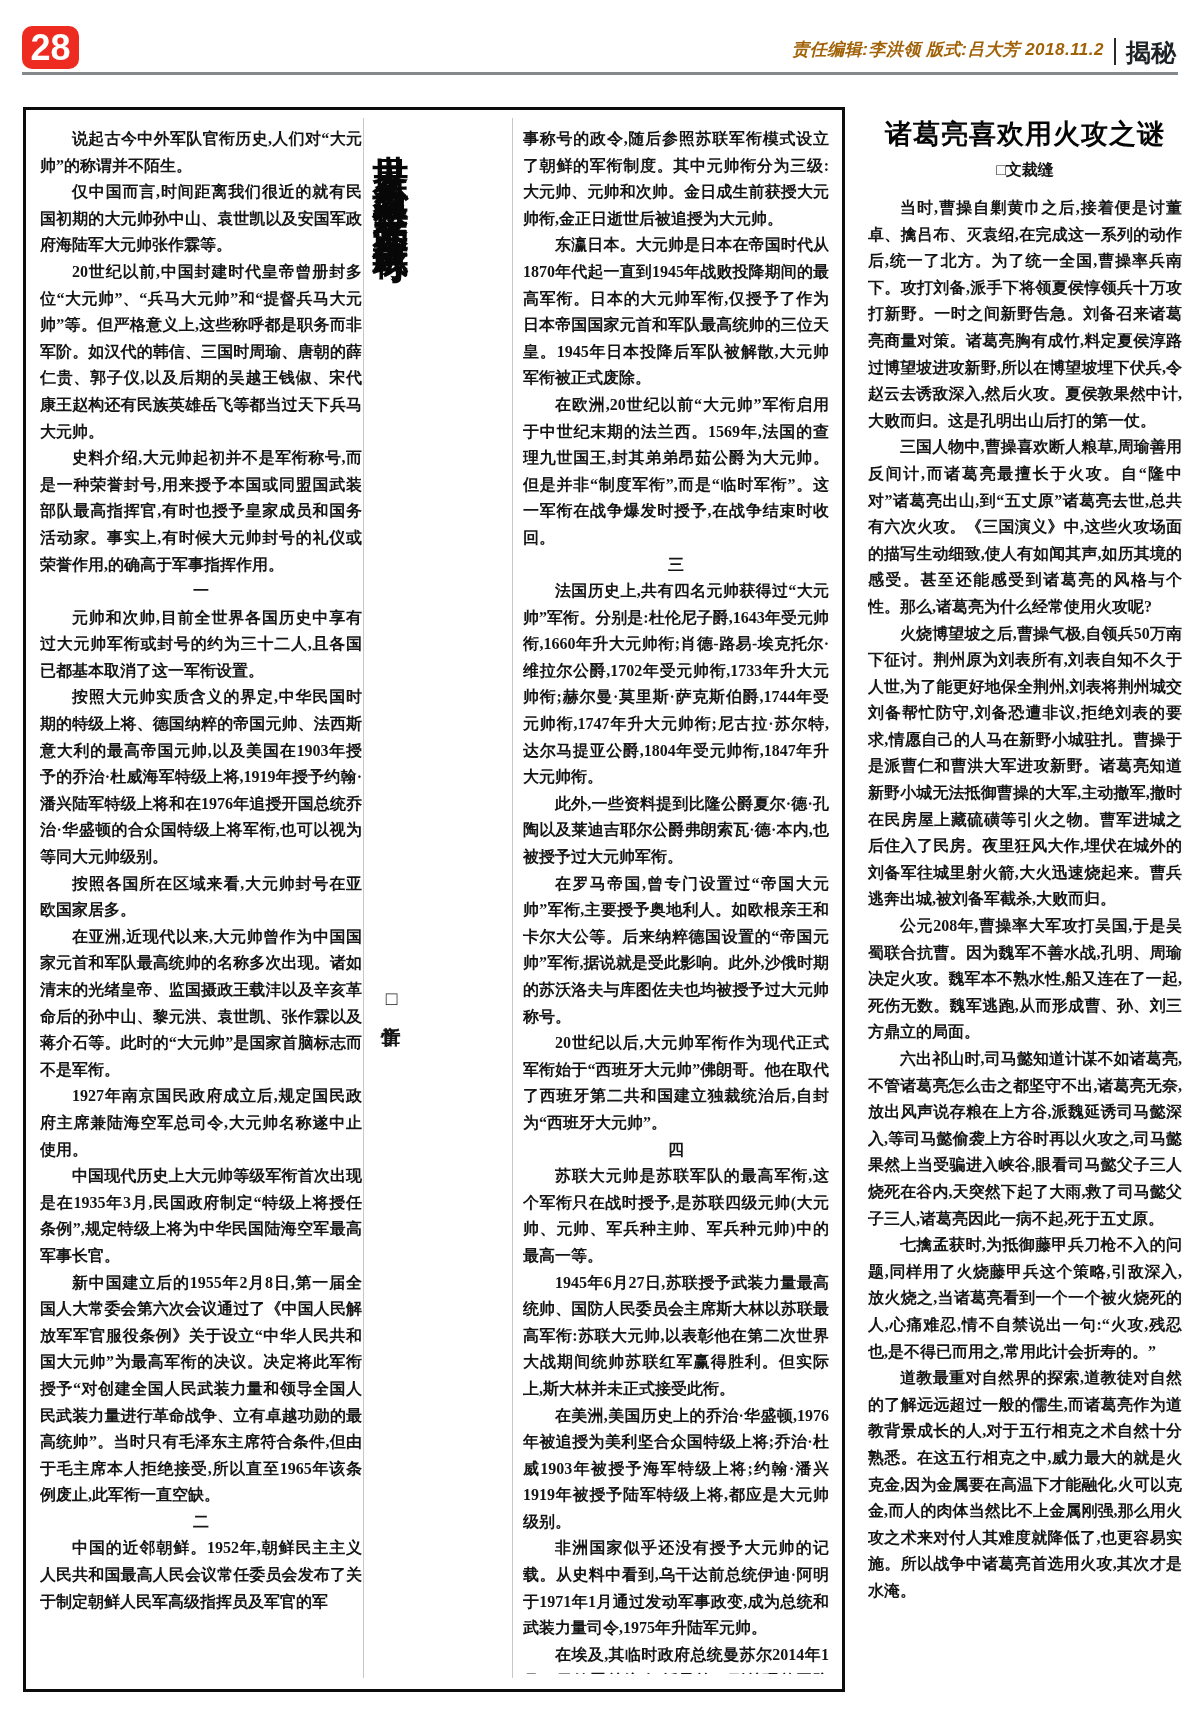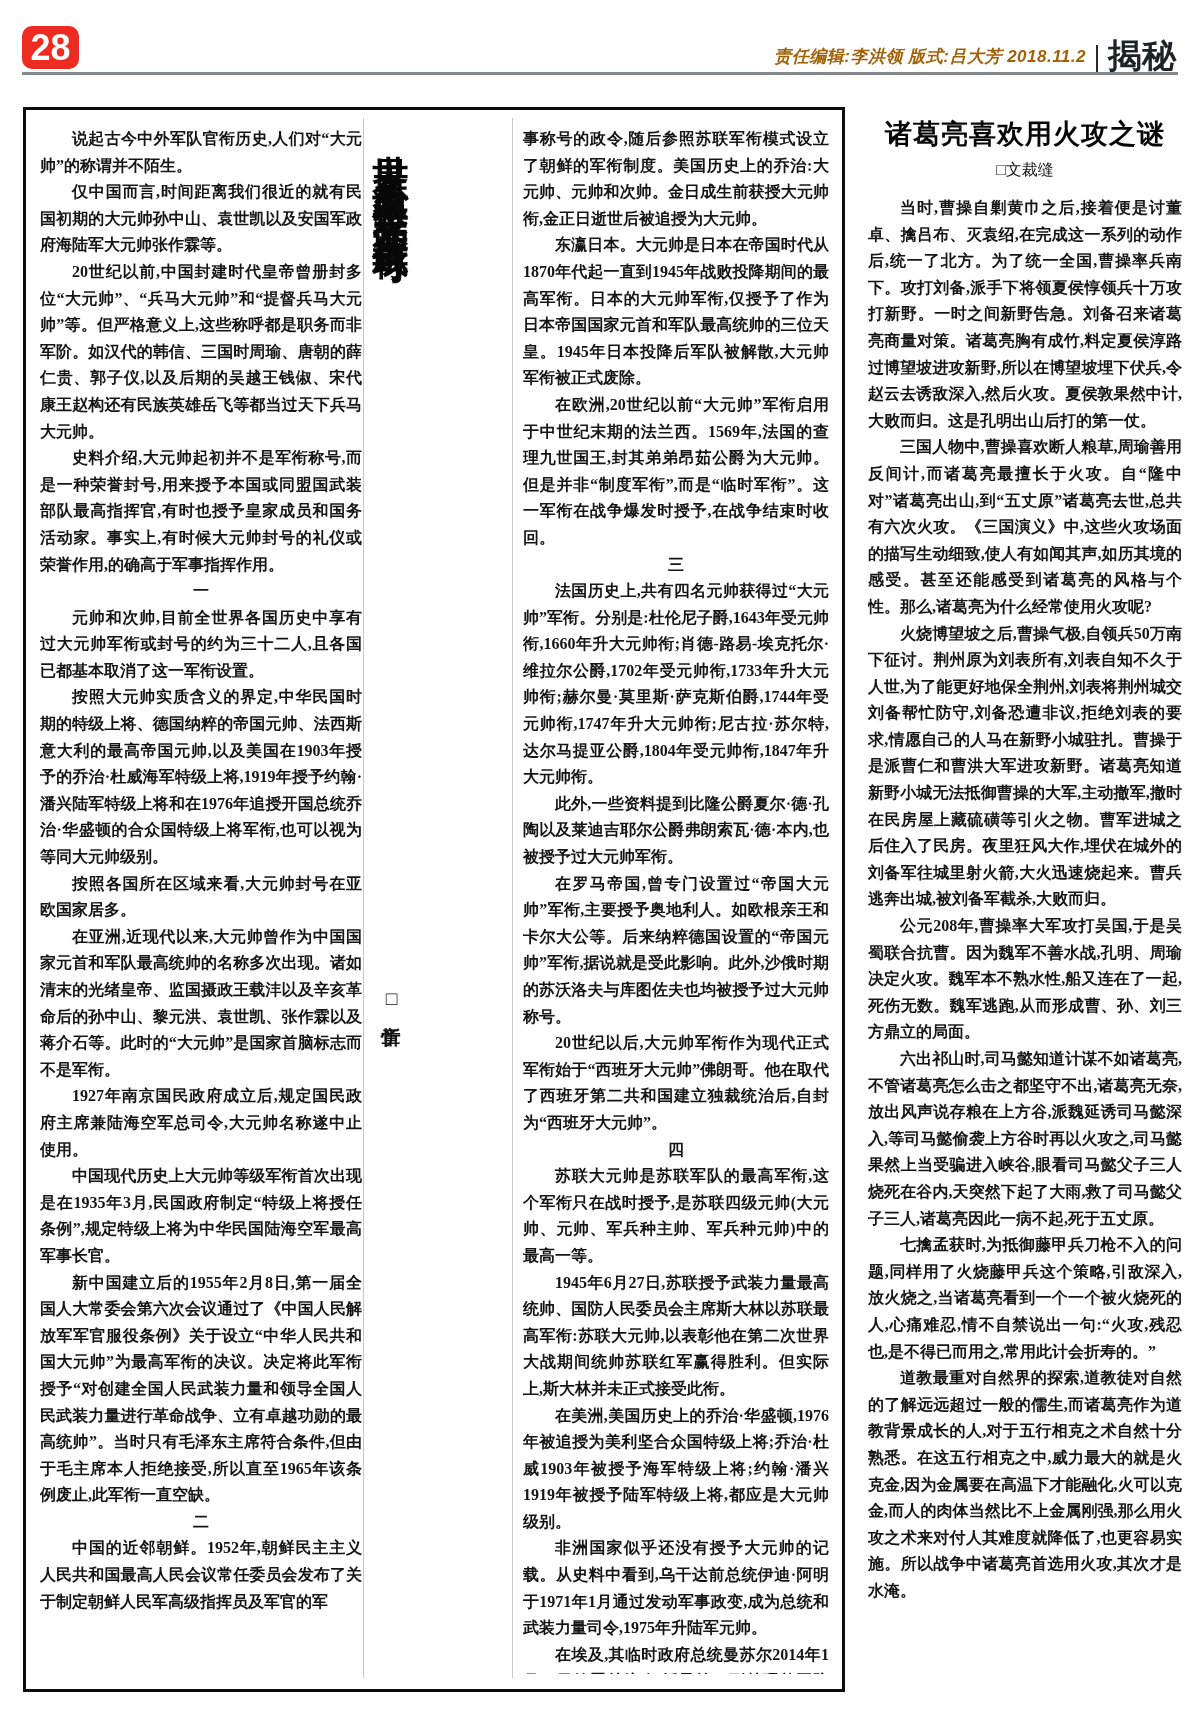--- a/index.html
+++ b/index.html
@@ -19,21 +19,21 @@
     position:absolute;top:38px;right:24px;display:flex;align-items:flex-end;gap:10px;
   }
   .editor-line{
     font-family:Liberation Sans, sans-serif;
     font-style:italic;font-weight:bold;font-size:17px;letter-spacing:0.5px;
     padding-bottom:4px;color:#a16207;
   }
   .header-divider{width:2px;height:27px;background:#2a2a2a;}
   .section-name{
     font-family:"Liberation Sans","DejaVu Sans",sans-serif;
-    font-weight:bold;font-size:34px;line-height:1;color:#1c2226;
+    font-weight:bold;font-size:25px;line-height:1;color:#1c2226;
   }
   .header-rule{position:absolute;left:22px;top:72px;width:1156px;height:3px;background:#86898c;}
   
   .article-box{
     position:absolute;left:23px;top:107px;width:816px;height:1579px;
     border:3px solid #0c0c0c;background:#fff;
   }
   .col1{position:absolute;left:14px;top:16px;width:322px;height:1548px;overflow:hidden;}
   .col2{position:absolute;left:497px;top:16px;width:306px;height:1548px;overflow:hidden;}
   .vrule{position:absolute;top:8px;width:1px;height:1560px;background:#c7c7c7;}
@@ -55,21 +55,21 @@
   .para{margin:0;text-indent:2em;text-align:justify;font-size:16px;line-height:26.6px;font-weight:bold;}
   .noind{text-indent:0;}
   .sec-head{text-align:center;font-weight:bold;font-size:16px;line-height:26.6px;}
   
   .right-article{position:absolute;left:868px;top:112px;width:314px;height:1600px;overflow:hidden;}
   .r-title{
     text-align:center;font-size:27px;font-weight:bold;letter-spacing:1px;
     margin:4px 0 8px 0;color:#060606;
   }
   .r-author{
-    text-align:center;font-size:16px;font-weight:normal;margin:0 0 14px 0;
+    text-align:center;font-size:16px;font-weight:bold;margin:0 0 14px 0;
     font-family:"Liberation Sans","DejaVu Sans",sans-serif;
   }
 </style>
 </head>
 <body>
 
 <div class="page-number">28</div>
 
 <div class="header-meta">
   <span class="editor-line">责任编辑:李洪领  版式:吕大芳  2018.11.2</span>
@@ -100,21 +100,21 @@
 
   <div class="vrule vrule1"></div>
 
   <div class="vheadline">世界上有多少人获得过『大元帅』军衔或称号</div>
 
   <div class="headline-author">□章忻</div>
 
   <div class="vrule vrule2"></div>
 
   <div class="col2">
-      <p class="para noind">事称号的政令,随后参照苏联军衔模式设立了朝鲜的军衔制度。美国历史上的乔治:大元帅、元帅和次帅。金日成生前获授大元帅衔,金正日逝世后被追授为大元帅。</p>
+      <p class="para noind">事称号的政令,随后参照苏联军衔模式设立了朝鲜的军衔制度。其中元帅衔分为三级:大元帅、元帅和次帅。金日成生前获授大元帅衔,金正日逝世后被追授为大元帅。</p>
       <p class="para">东瀛日本。大元帅是日本在帝国时代从1870年代起一直到1945年战败投降期间的最高军衔。日本的大元帅军衔,仅授予了作为日本帝国国家元首和军队最高统帅的三位天皇。1945年日本投降后军队被解散,大元帅军衔被正式废除。</p>
       <p class="para">在欧洲,20世纪以前“大元帅”军衔启用于中世纪末期的法兰西。1569年,法国的查理九世国王,封其弟弟昂茹公爵为大元帅。但是并非“制度军衔”,而是“临时军衔”。这一军衔在战争爆发时授予,在战争结束时收回。</p>
       <div class="sec-head">三</div>
       <p class="para">法国历史上,共有四名元帅获得过“大元帅”军衔。分别是:杜伦尼子爵,1643年受元帅衔,1660年升大元帅衔;肖德-路易-埃克托尔·维拉尔公爵,1702年受元帅衔,1733年升大元帅衔;赫尔曼·莫里斯·萨克斯伯爵,1744年受元帅衔,1747年升大元帅衔;尼古拉·苏尔特,达尔马提亚公爵,1804年受元帅衔,1847年升大元帅衔。</p>
       <p class="para">此外,一些资料提到比隆公爵夏尔·德·孔陶以及莱迪吉耶尔公爵弗朗索瓦·德·本内,也被授予过大元帅军衔。</p>
       <p class="para">在罗马帝国,曾专门设置过“帝国大元帅”军衔,主要授予奥地利人。如欧根亲王和卡尔大公等。后来纳粹德国设置的“帝国元帅”军衔,据说就是受此影响。此外,沙俄时期的苏沃洛夫与库图佐夫也均被授予过大元帅称号。</p>
       <p class="para">20世纪以后,大元帅军衔作为现代正式军衔始于“西班牙大元帅”佛朗哥。他在取代了西班牙第二共和国建立独裁统治后,自封为“西班牙大元帅”。</p>
       <div class="sec-head">四</div>
       <p class="para">苏联大元帅是苏联军队的最高军衔,这个军衔只在战时授予,是苏联四级元帅(大元帅、元帅、军兵种主帅、军兵种元帅)中的最高一等。</p>
       <p class="para">1945年6月27日,苏联授予武装力量最高统帅、国防人民委员会主席斯大林以苏联最高军衔:苏联大元帅,以表彰他在第二次世界大战期间统帅苏联红军赢得胜利。但实际上,斯大林并未正式接受此衔。</p>

